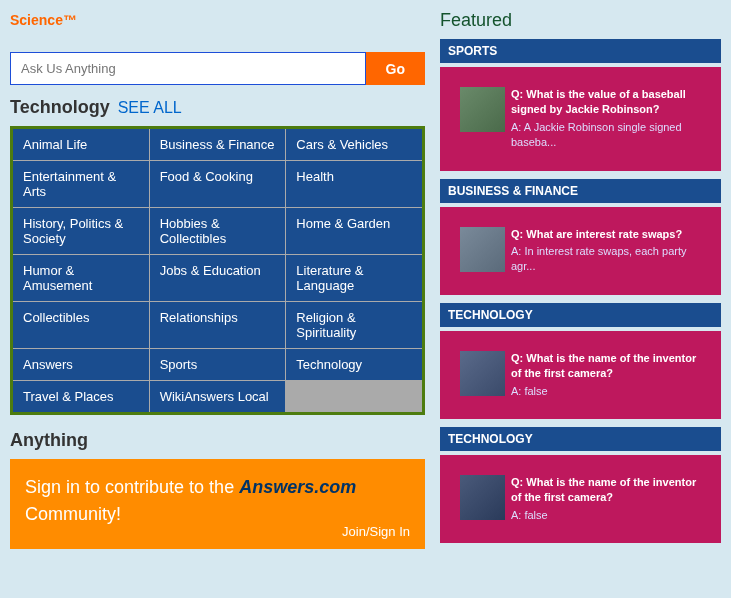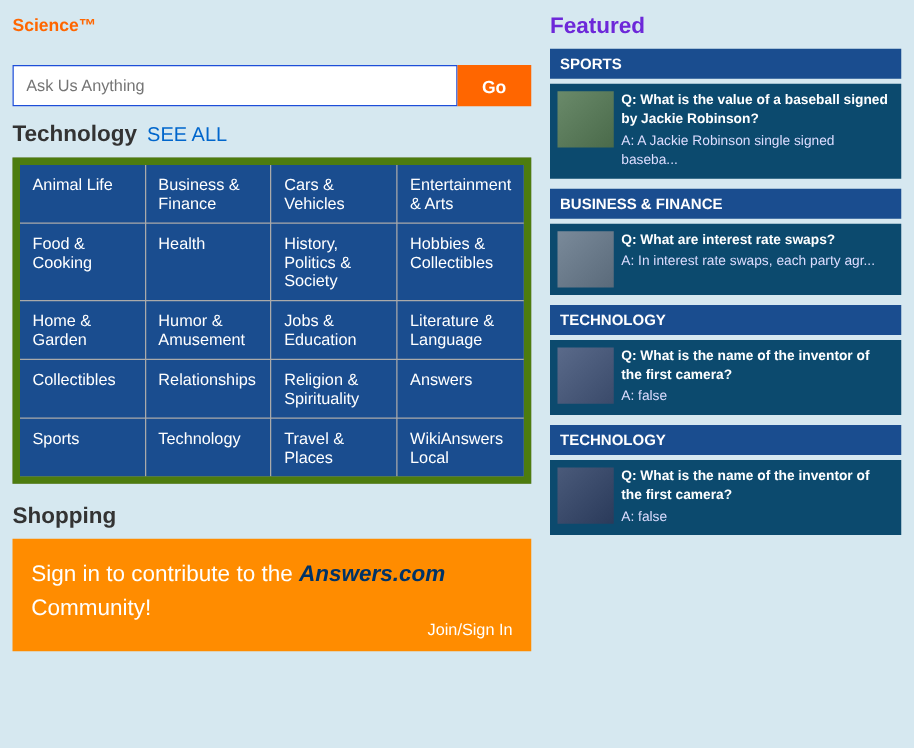--- a/index.html
+++ b/index.html
@@ -70,24 +70,24 @@
       color: #333;
     }
     .see-all-link {
       font-size: 16px;
       color: #0066cc;
       text-decoration: none;
       cursor: pointer;
     }
     .categories-grid {
       display: grid;
-      grid-template-columns: 1fr 1fr 1fr 1fr;
+      grid-template-columns: 1fr 1fr 1fr;
       gap: 1px;
       background: #aaa;
-      border: 6px solid #4d7c0f;
+      border: 3px solid #4d7c0f;
       margin-bottom: 15px;
     }
     .category-item {
       background-color: #1a4d8f;
       color: white;
       padding: 8px 10px;
       font-size: 13px;
       cursor: pointer;
     }
     .account-section {
@@ -120,40 +120,40 @@
       bottom: 10px;
       right: 15px;
       color: white;
       font-size: 13px;
       text-decoration: none;
       cursor: pointer;
     }
     
     .featured-title {
       font-size: 18px;
-      font-weight: bold;
-      color: #6d28d9;
+      font-weight: normal;
+      color: #14532d;
       margin-bottom: 8px;
     }
     .featured-section {
       margin-bottom: 8px;
     }
     .section-header {
       background-color: #1a4d8f;
       color: white;
       padding: 5px 8px;
       font-size: 12px;
       font-weight: bold;
       margin-bottom: 4px;
     }
     .featured-card {
-      background-color: #0c4a6e;
+      background-color: #be185d;
       display: flex;
       gap: 6px;
-      padding: 6px;
+      padding: 20px;
       margin-bottom: 6px;
     }
     .card-thumbnail {
       width: 45px;
       height: 45px;
       background-color: #888;
       flex-shrink: 0;
       overflow: hidden;
     }
     
@@ -222,21 +222,21 @@
       <div class="category-item">Relationships</div>
       <div class="category-item">Religion &amp; Spirituality</div>
       <div class="category-item">Answers</div>
       <div class="category-item">Sports</div>
       <div class="category-item">Technology</div>
       <div class="category-item">Travel &amp; Places</div>
       <div class="category-item">WikiAnswers Local</div>
     </div>
 
     <div class="account-section">
-      <div class="account-title">Shopping</div>
+      <div class="account-title">Anything</div>
       <div class="account-box">
         <div class="account-text">
           <span>Sign in to contribute to the</span>
           <span class="brand">Answers.com</span>
           <br>
           <span>Community!</span>
         </div>
         <a class="join-link">Join/Sign In</a>
       </div>
     </div>

